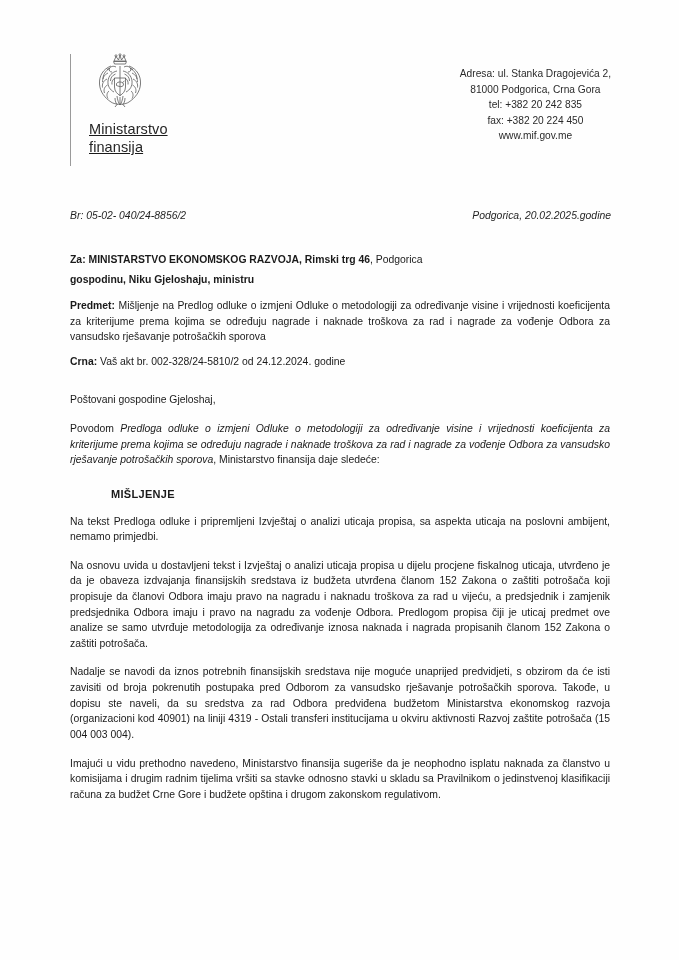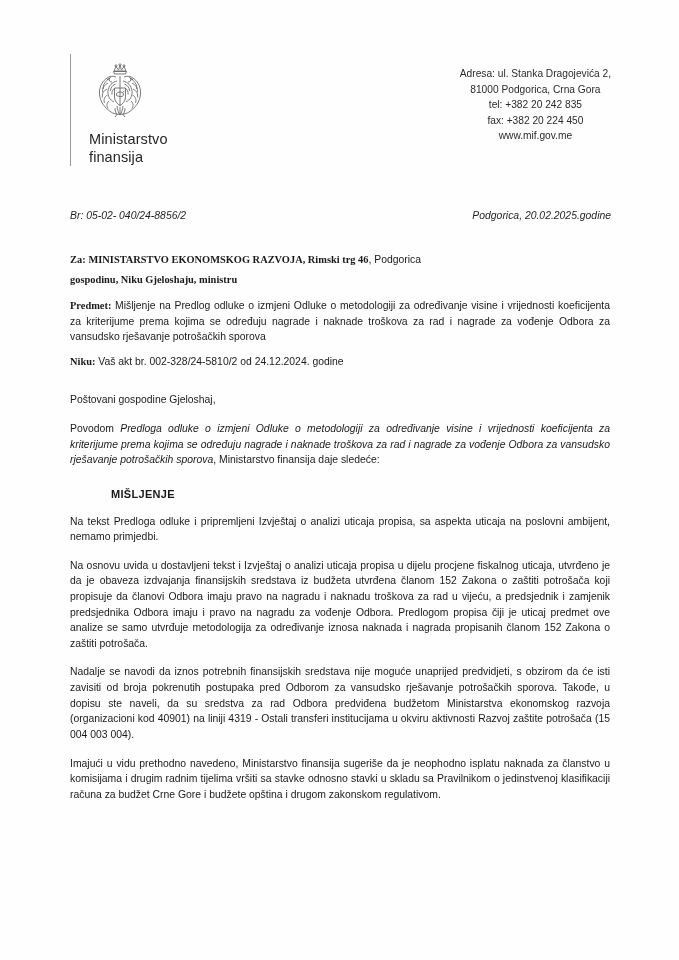--- a/index.html
+++ b/index.html
@@ -28,21 +28,22 @@
     top: 52px;
     left: 70px;
     right: 68px;
     height: 120px;
   }
   .brand {
     position: absolute;
     left: 0;
     top: 0;
     display: flex;
-    align-items: flex-end;
+    align-items: flex-start;
+    text-decoration: underline;
   }
   .brand-rule {
     width: 1px;
     height: 112px;
     background: #9a9a9a;
     margin-right: 16px;
     margin-top: 2px;
   }
   .brand-body {
     display: block;
@@ -102,21 +103,21 @@
     text-align: justify;
   }
   .addressee {
     margin-bottom: 4px !important;
     text-align: left !important;
   }
   .addressee2 {
     margin-bottom: 11px !important;
     text-align: right;
   }
-  b, .b { font-weight: bold; font-family: Liberation Serif, serif; }
+  b, .b { font-weight: bold; }
   i, .i { font-style: italic; }
 
   .subject { margin-bottom: 9px !important; }
   .veza { text-align: left !important; margin-bottom: 22px !important; }
   .salut { text-align: left !important; margin-bottom: 14px !important; }
   .intro { margin-bottom: 18px !important; }
 
   .heading {
     text-align: center;
     font-weight: bold;
@@ -216,21 +217,21 @@
 
     <p class="addressee2">
       <b>gospodinu, Niku Gjeloshaju, ministru</b>
     </p>
 
     <p class="subject">
       <b>Predmet:</b><span> Mišljenje na Predlog odluke o izmjeni Odluke o metodologiji za određivanje visine i vrijednosti koeficijenta za kriterijume prema kojima se određuju nagrade i naknade troškova za rad i nagrade za vođenje Odbora za vansudsko rješavanje potrošačkih sporova</span>
     </p>
 
     <p class="veza">
-      <b>Niku:</b><span> Vaš akt br. 002-328/24-5810/2 od 24.12.2024. godine</span>
+      <b>Crna:</b><span> Vaš akt br. 002-328/24-5810/2 od 24.12.2024. godine</span>
     </p>
 
     <p class="salut">Poštovani gospodine Gjeloshaj,</p>
 
     <p class="intro">
       <span>Povodom </span><i>Predloga odluke o izmjeni Odluke o metodologiji za određivanje visine i vrijednosti koeficijenta za kriterijume prema kojima se određuju nagrade i naknade troškova za rad i nagrade za vođenje Odbora za vansudsko rješavanje potrošačkih sporova</i><span>, Ministarstvo finansija daje sledeće:</span>
     </p>
 
     <p class="heading">MIŠLJENJE</p>
 

